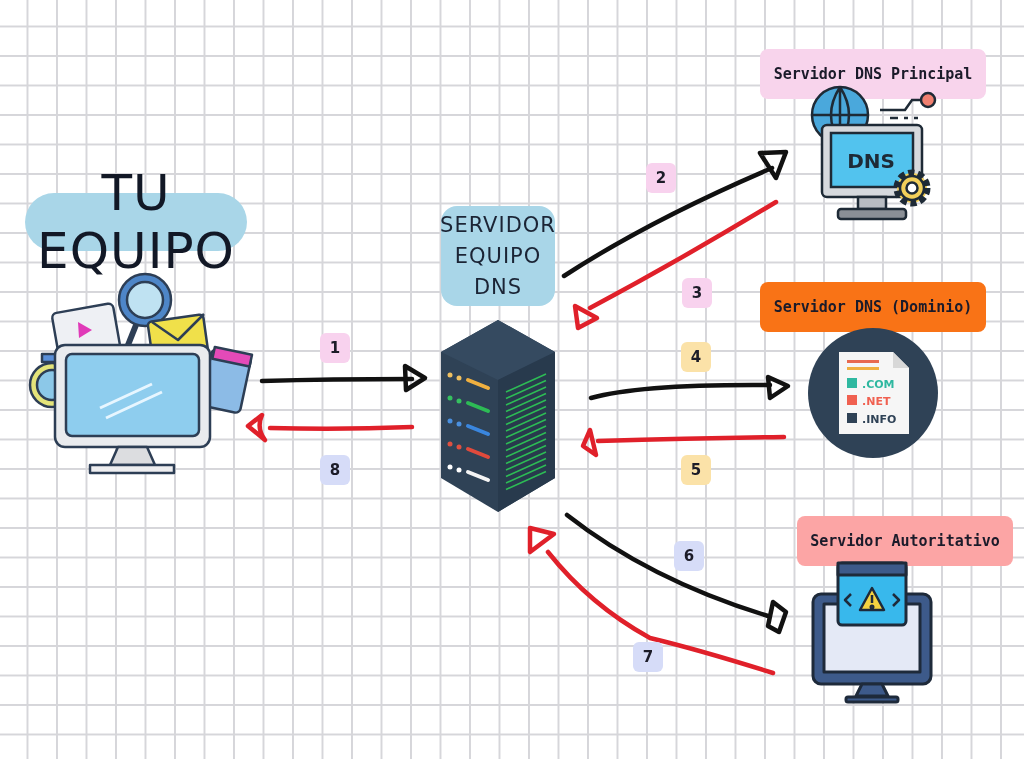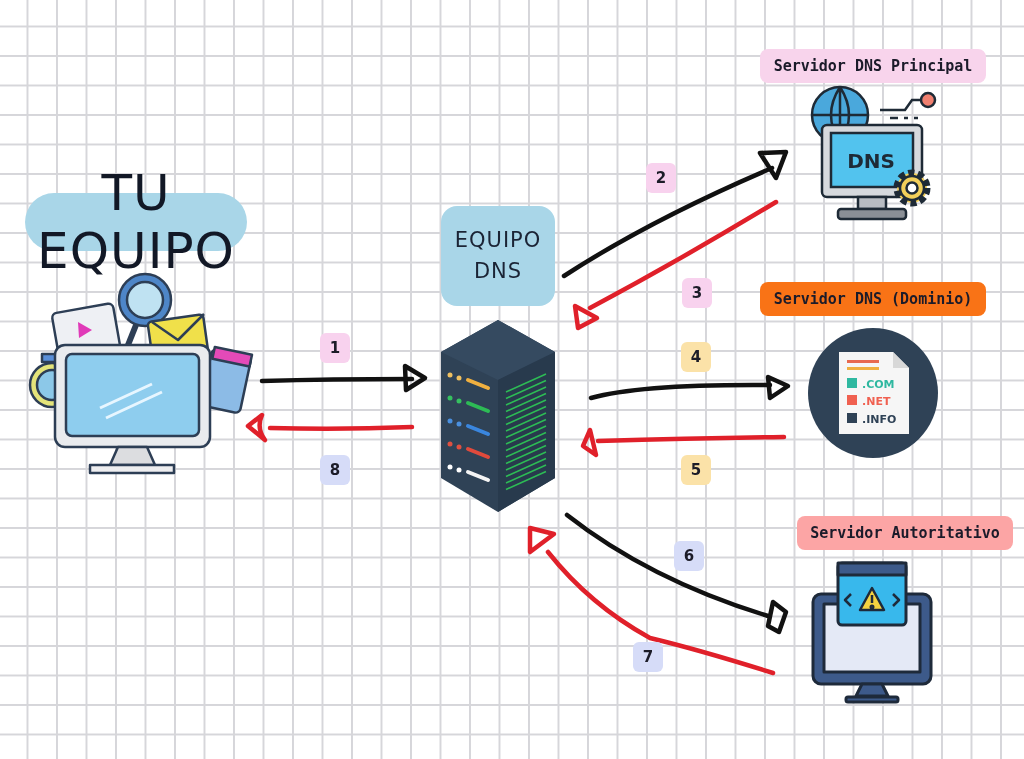--- a/index.html
+++ b/index.html
@@ -23,41 +23,42 @@
     font-size: 50px; letter-spacing: 1px; font-weight: normal; color: #121826;
     font-family: "DejaVu Sans", sans-serif;
   }
   .title-local {
     left: 441px; top: 206px; width: 114px; height: 100px;
     background: #a9d6e8; border-radius: 16px;
     font-size: 21px; line-height: 31px; font-weight: normal; letter-spacing: 1px;
     color: #1b2435; flex-direction: column;
   }
   .server-label {
-    height: 34px; border-radius: 8px; font-size: 15px; padding: 0 10px;
+    height: 34px; border-radius: 8px; font-size: 15px; padding: 8px 10px;
     font-family: "DejaVu Sans Mono", monospace; letter-spacing: 0px;
   }
   .lbl-principal { left: 760px; top: 49px; width: 206px; background: #f8d4ec; }
   .lbl-dominio { left: 760px; top: 282px; width: 206px; background: #f97316; }
   .lbl-auto { left: 797px; top: 516px; width: 196px; background: #fca5a5; }
   .step {
     position: absolute; width: 30px; height: 30px; border-radius: 6px;
     display: flex; align-items: center; justify-content: center;
     font-size: 15px; font-weight: bold; color: #1c1c28;
   }
   .pink { background: #f8d2ee; }
   .yellow { background: #fbe2a8; }
   .lav { background: #d6dcf8; }
   svg.overlay { position: absolute; left: 0; top: 0; }
 </style>
 </head>
 <body>
 
 <div class="pill title-main">TU EQUIPO</div>
 <div class="pill title-local">
+  <span>SERVIDOR</span>
   <span>EQUIPO</span>
   <span>DNS</span>
 </div>
 <div class="pill server-label lbl-principal">Servidor DNS Principal</div>
 <div class="pill server-label lbl-dominio">Servidor DNS (Dominio)</div>
 <div class="pill server-label lbl-auto">Servidor Autoritativo</div>
 
 <svg class="overlay" width="1024" height="759" viewBox="0 0 1024 759">
   <g fill="none" stroke-linecap="round" stroke-linejoin="round" stroke-width="4.5">
 

